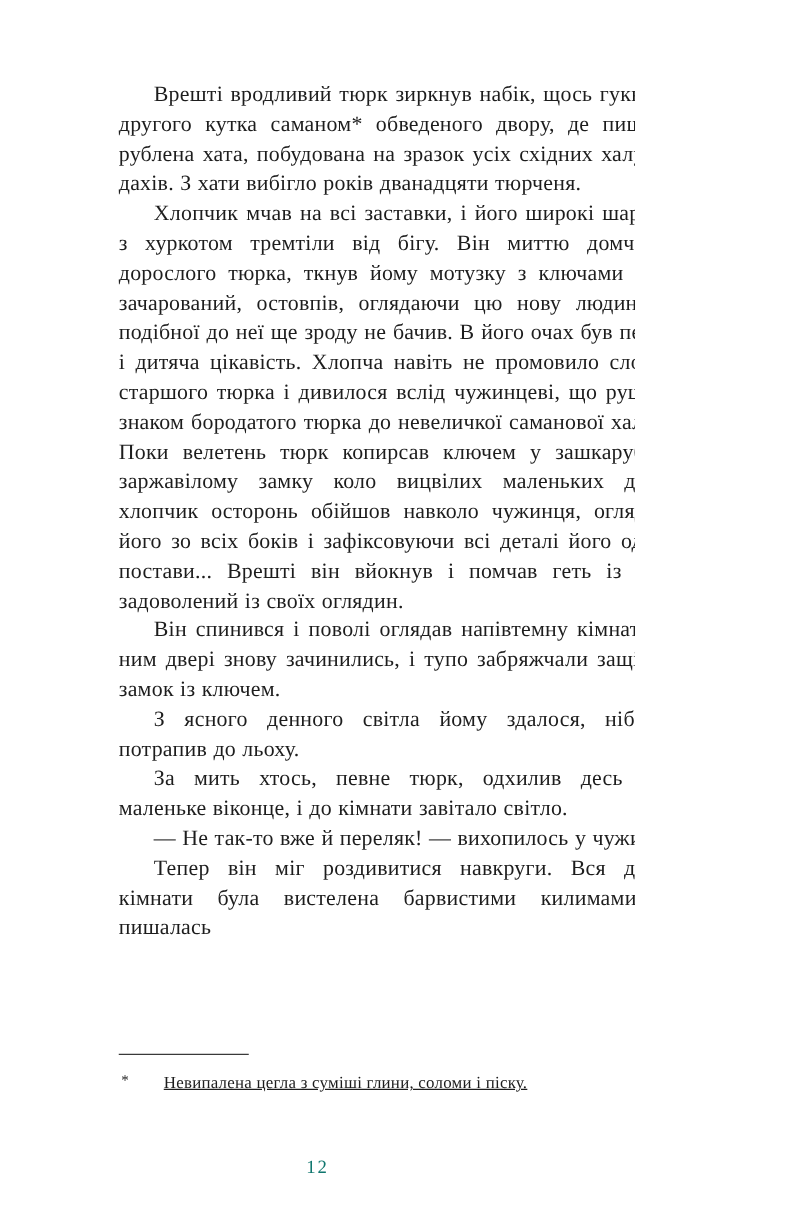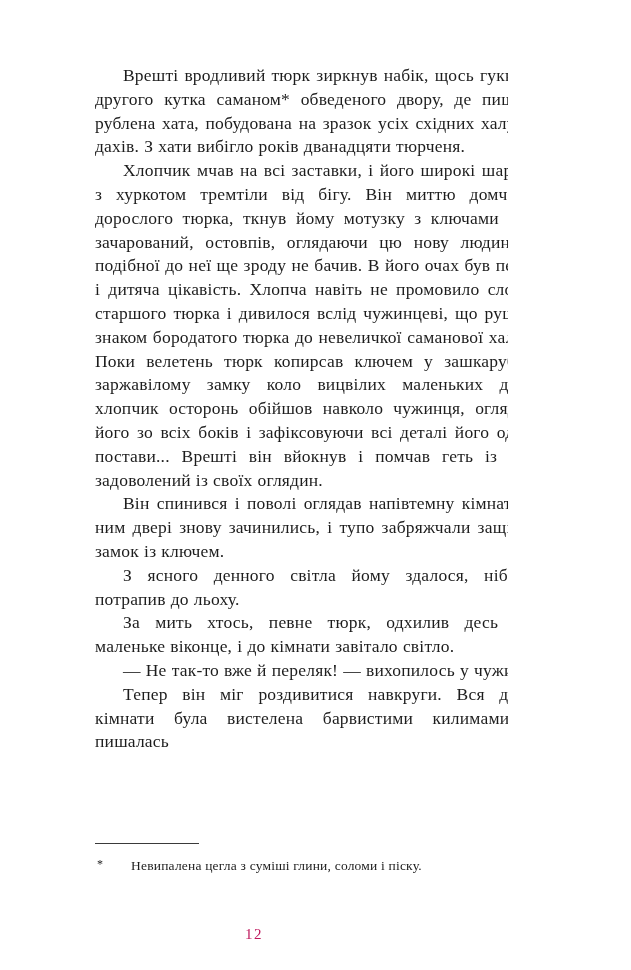--- a/index.html
+++ b/index.html
@@ -53,30 +53,31 @@
   .fn-marker {
     width: 34px;
     flex: 0 0 34px;
     font-size: 12px;
     position: relative;
     top: -2px;
     padding-left: 2px;
   }
   .fn-text {
     flex: 1;
+    text-decoration: underline;
   }
   .page-number {
     position: absolute;
     left: 0;
     top: 926px;
     width: 100%;
     text-align: center;
     font-size: 15px;
     letter-spacing: 1.5px;
-    color: #be185d;
+    color: #0f766e;
   }
 </style>
 </head>
 <body>
 
 <div class="book-page">
 
   <div class="text-block">
     <p>Врешті вродливий тюрк зиркнув набік, щось гукнув до другого кутка саманом* обведеного двору, де пишалась рублена хата, побудована на зразок усіх східних халуп без дахів. З хати вибігло років дванадцяти тюрченя.</p>
     <p>Хлопчик мчав на всі заставки, і його широкі шаровари з хуркотом тремтіли від бігу. Він миттю домчав до дорослого тюрка, ткнув йому мотузку з ключами і, мов зачарований, остовпів, оглядаючи цю нову людину, що подібної до неї ще зроду не бачив. В його очах був переляк і дитяча цікавість. Хлопча навіть не промовило слова до старшого тюрка і дивилося вслід чужинцеві, що рушив за знаком бородатого тюрка до невеличкої саманової халупки. Поки велетень тюрк копирсав ключем у зашкарублому, заржавілому замку коло вицвілих маленьких дверей, хлопчик осторонь обійшов навколо чужинця, оглядаючи його зо всіх боків і зафіксовуючи всі деталі його одягу й постави... Врешті він вйокнув і помчав геть із двору, задоволений із своїх оглядин.</p>

